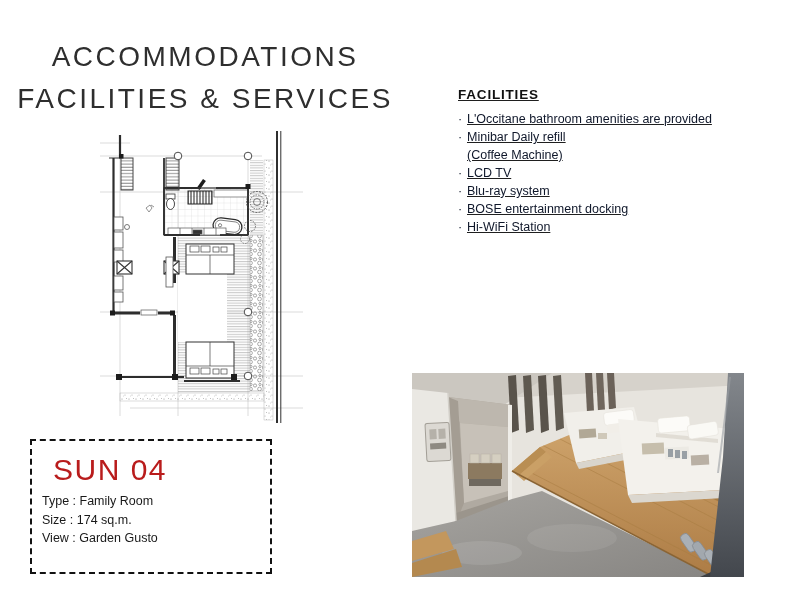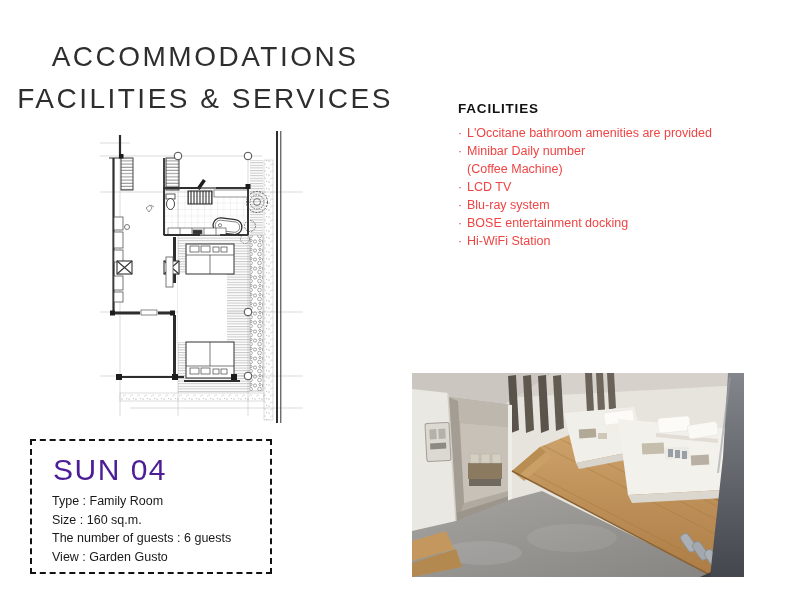--- a/index.html
+++ b/index.html
@@ -5,47 +5,47 @@
   html,body{margin:0;padding:0;background:#ffffff;}
   body{width:792px;height:612px;position:relative;overflow:hidden;
        font-family:"Liberation Sans", sans-serif;color:#1f1f1f;}
   .slide{position:absolute;inset:0;width:640px;height:612px;background:#fff;}
 
   
   .title{position:absolute;left:14px;top:36px;width:382px;text-align:center;
          color:#2e2e2e;font-size:28px;line-height:42px;letter-spacing:2.5px;font-weight:400;}
 
   
-  .facilities{position:absolute;left:458px;top:101px;width:310px;}
+  .facilities{position:absolute;left:458px;top:87px;width:310px;text-decoration:underline;}
   .f-heading{font-size:13.5px;font-weight:bold;letter-spacing:.8px;color:#111;margin-bottom:8px;}
-  .f-item{font-size:12.5px;line-height:18px;white-space:nowrap;color:#ef4444;}
+  .f-item{font-size:12.5px;line-height:18px;white-space:nowrap;color:#0f172a;}
   .f-bullet{display:inline-block;width:9px;}
 
   
   .room-box{position:absolute;left:30px;top:439px;width:238px;height:131px;border:2px dashed #121212;}
-  .room-name{margin:12px 0 5px 21px;font-size:30px;letter-spacing:1.5px;color:#4c1d95;font-weight:400;}
-  .room-details{margin-left:20px;font-size:12.5px;line-height:18.5px;color:#191919;}
+  .room-name{margin:12px 0 5px 21px;font-size:30px;letter-spacing:1.5px;color:#b91c1c;font-weight:400;}
+  .room-details{margin-left:10px;font-size:12.5px;line-height:18.5px;color:#191919;}
 
   .floorplan{position:absolute;left:100px;top:131px;}
   .photo{position:absolute;left:412px;top:373px;display:block;}
 </style>
 </head>
 <body>
 
 <div class="slide">
 
   <div class="title">
     <div>ACCOMMODATIONS</div>
     <div>FACILITIES &amp; SERVICES</div>
   </div>
 
   <div class="facilities">
     <div class="f-heading">FACILITIES</div>
     <div class="f-item"><span class="f-bullet">·</span><span>L'Occitane bathroom amenities are provided</span></div>
-    <div class="f-item"><span class="f-bullet">·</span><span>Minibar Daily number</span></div>
+    <div class="f-item"><span class="f-bullet">·</span><span>Minibar Daily refill</span></div>
     <div class="f-item"><span class="f-bullet"></span><span>(Coffee Machine)</span></div>
     <div class="f-item"><span class="f-bullet">·</span><span>LCD TV</span></div>
     <div class="f-item"><span class="f-bullet">·</span><span>Blu-ray system</span></div>
     <div class="f-item"><span class="f-bullet">·</span><span>BOSE entertainment docking</span></div>
     <div class="f-item"><span class="f-bullet">·</span><span>Hi-WiFi Station</span></div>
   </div>
 
   <svg class="floorplan" width="280" height="292" viewBox="0 0 280 292">
     <defs>
       <pattern id="pd" width="4" height="2.6" patternUnits="userSpaceOnUse">
@@ -205,22 +205,21 @@
       <rect x="16" y="243" width="6" height="6"></rect>
         <rect x="72" y="243" width="6" height="6"></rect>
       <rect x="131" y="243" width="6" height="6"></rect>
     </g>
   </svg>
 
   <div class="room-box">
     <div class="room-name">SUN 04</div>
     <div class="room-details">
       <div>Type : Family Room</div>
-      <div>Size : 160 sq.m.</div>
-      <div>The number of guests : 6 guests</div>
+      <div>Size : 174 sq.m.</div>
       <div>View : Garden Gusto</div>
     </div>
   </div>
 
   <svg class="photo" width="332" height="204" viewBox="0 0 332 204">
     <defs>
       <linearGradient id="gWood" x1="0" y1="0" x2="0" y2="1">
         <stop offset="0" stop-color="#cda26a"></stop>
           <stop offset="1" stop-color="#ad7c45"></stop>
       </linearGradient>

